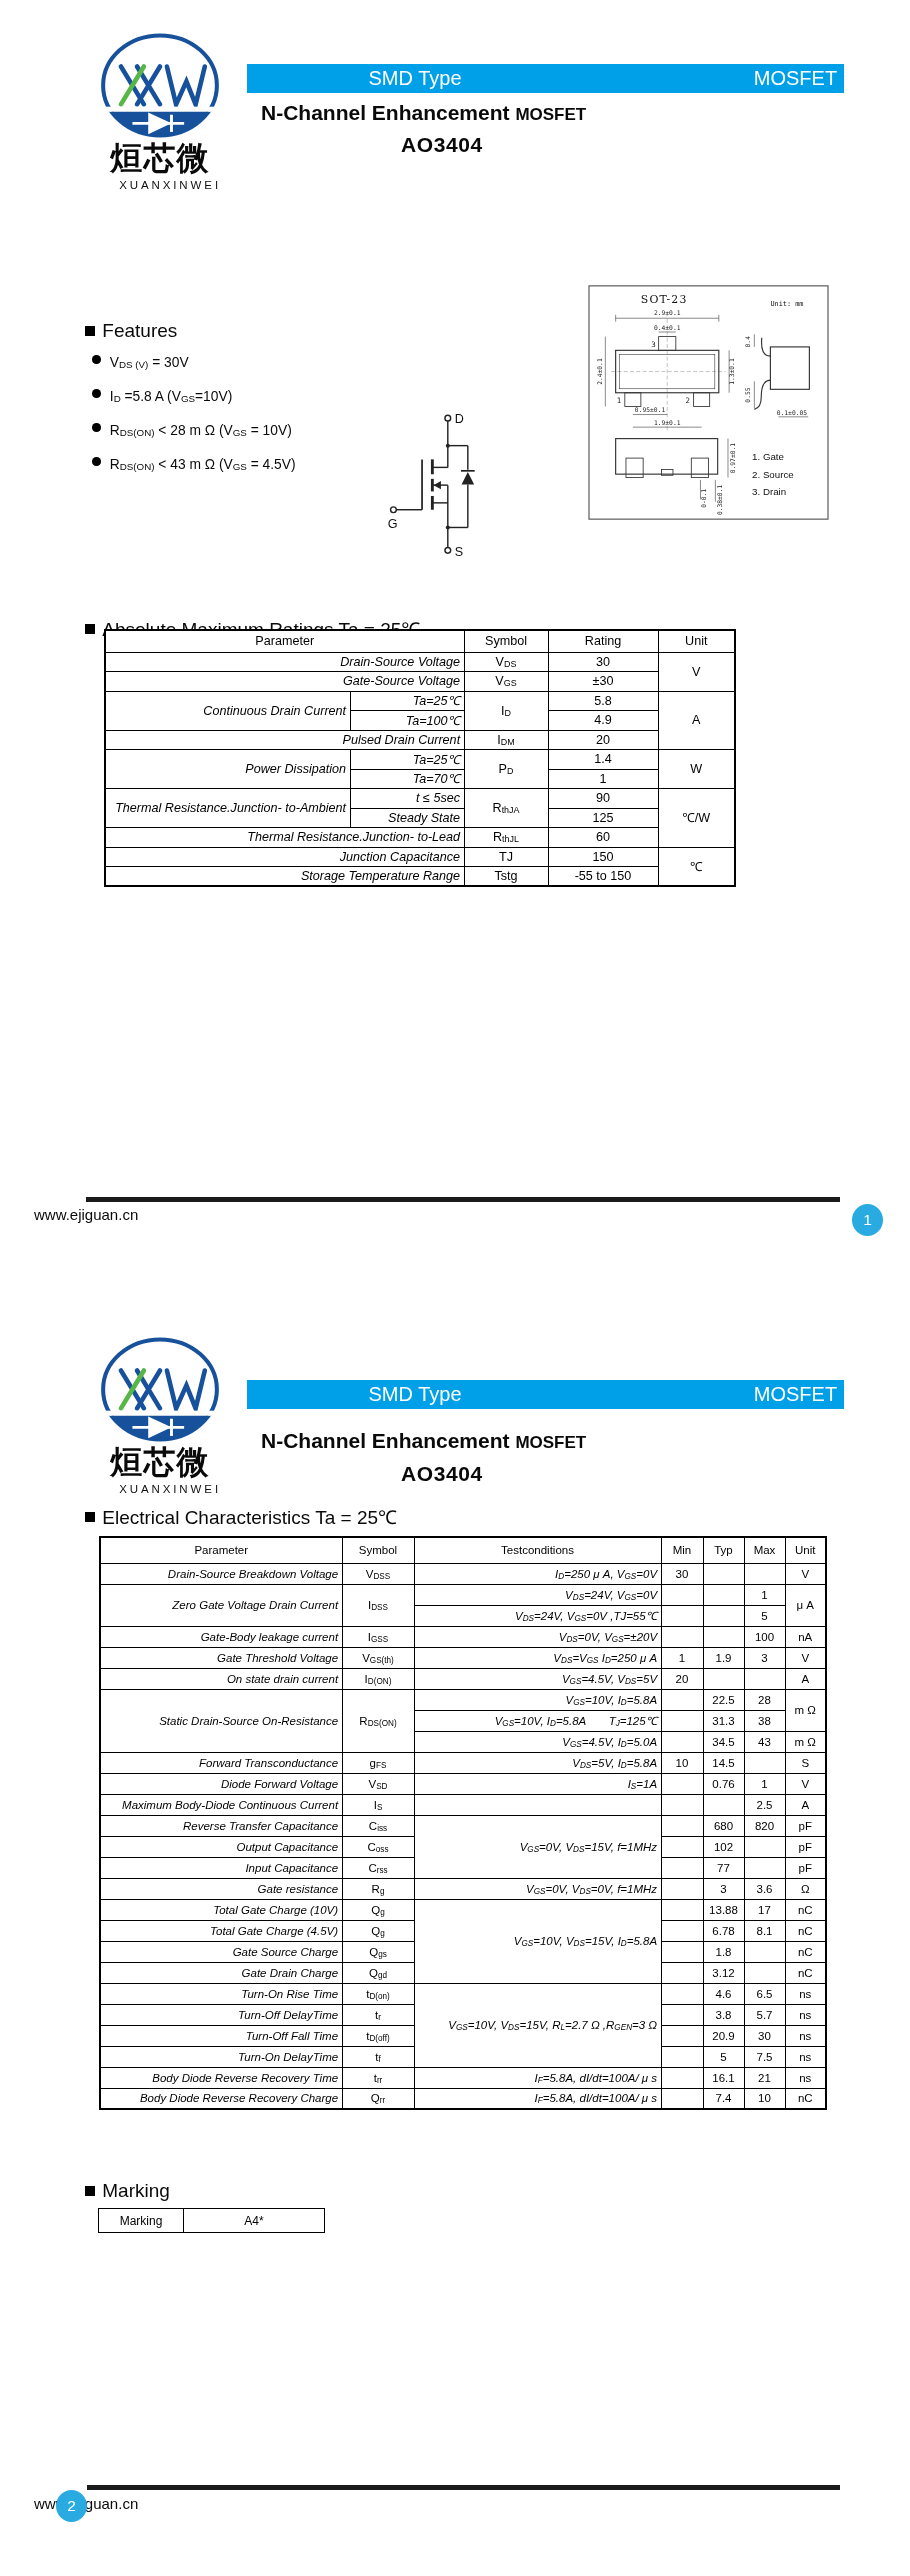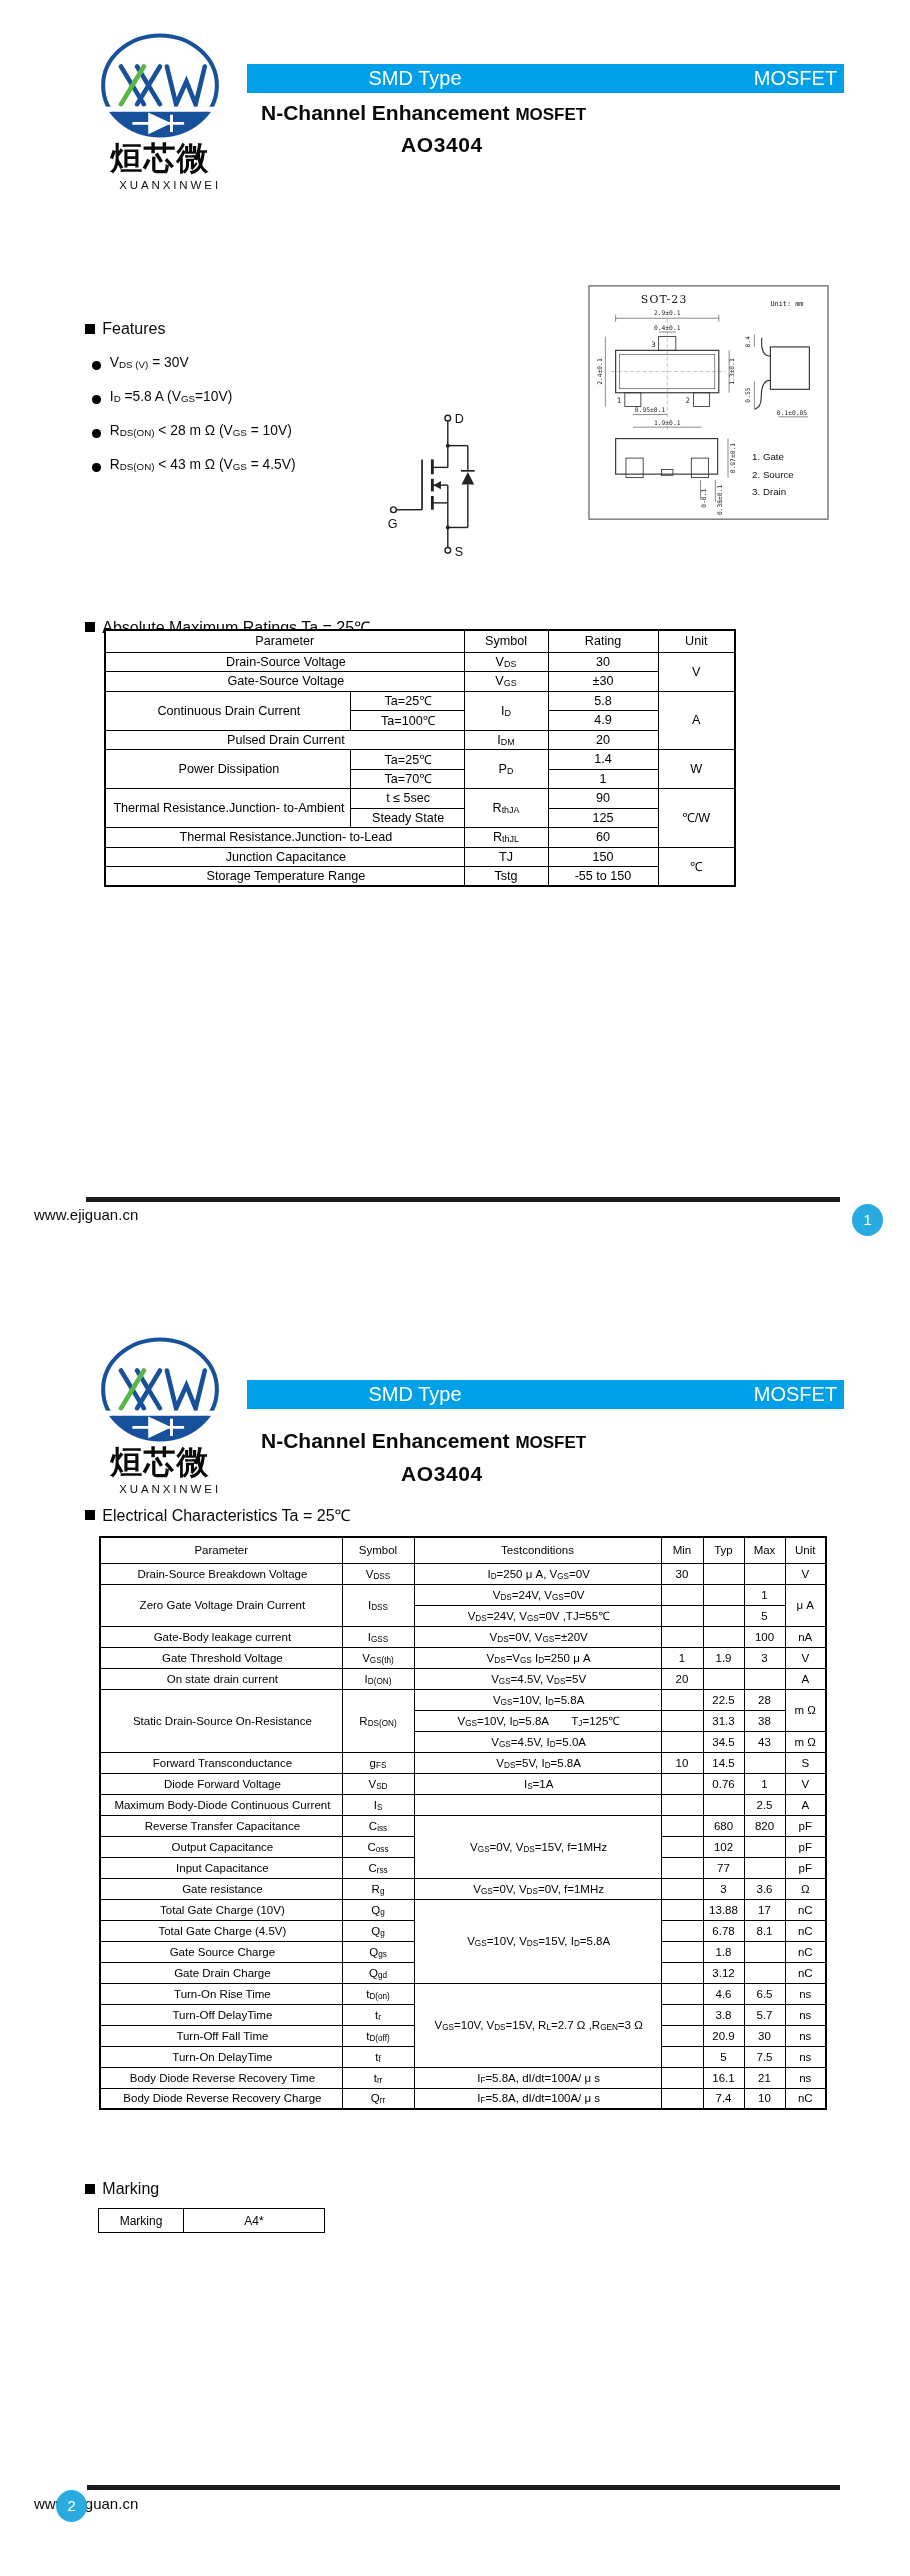--- a/index.html
+++ b/index.html
@@ -11,30 +11,30 @@
   .logo-en{width:122px;text-align:right;font-size:11.5px;letter-spacing:2.9px;color:#111;margin-top:3.4px;}
   
   .banner{background:#00A0E9;}
   .b-left{position:absolute;left:0;top:0;width:336px;height:100%;display:flex;align-items:center;justify-content:center;
           font-size:20px;color:#fff;}
   .b-right{position:absolute;right:6.9px;top:0;height:100%;display:flex;align-items:center;font-size:20px;color:#fff;}
   .doc-title{font-size:21px;font-weight:700;color:#0a0a0a;white-space:nowrap;}
   .title-suffix{font-size:17px;}
   .part{font-size:21px;font-weight:700;letter-spacing:0.6px;text-align:center;color:#0a0a0a;}
   
-  .sec-head{display:flex;align-items:center;font-size:16px;color:#0a0a0a;white-space:nowrap;}
+  .sec-head{display:flex;align-items:center;font-size:19px;color:#0a0a0a;white-space:nowrap;}
   .sq{width:9.8px;height:9.8px;background:#000;display:inline-block;margin-right:7.5px;flex:none;}
   
-  .feat-item{display:flex;align-items:flex-end;font-size:13.8px;color:#0a0a0a;margin-bottom:19px;white-space:nowrap;}
+  .feat-item{display:flex;align-items:flex-start;font-size:13.8px;color:#0a0a0a;margin-bottom:19px;white-space:nowrap;}
   .dot{width:8.6px;height:8.6px;border-radius:50%;background:#000;display:inline-block;margin-right:9.2px;flex:none;}
   
   table{border-collapse:collapse;table-layout:fixed;background:#fff;}
   .dtable{border:2.3px solid #000;}
   .dtable td,.dtable th{border:1.1px solid #000;font-weight:normal;padding:0 3.4px;overflow:hidden;white-space:nowrap;vertical-align:middle;}
-  .l{text-align:center;padding-left:5.7px !important;}
+  .l{text-align:right;padding-left:5.7px !important;font-style:italic;}
   .c{text-align:center;}
   .tbl-abs{font-size:12.6px;}
   .tbl-elec{font-size:11.5px;}
   .tbl-mark{font-size:12px;border:1.7px solid #000;}
   sub{font-size:71%;vertical-align:-0.14em;line-height:0;}
   
   .f-line{height:5.2px;background:#1b1b1b;}
   .f-url{font-size:15px;color:#0a0a0a;}
   .badge{width:31px;height:32px;border-radius:50%;background:#29ABE2;color:#fff;font-size:15.5px;
          display:flex;align-items:center;justify-content:center;}

